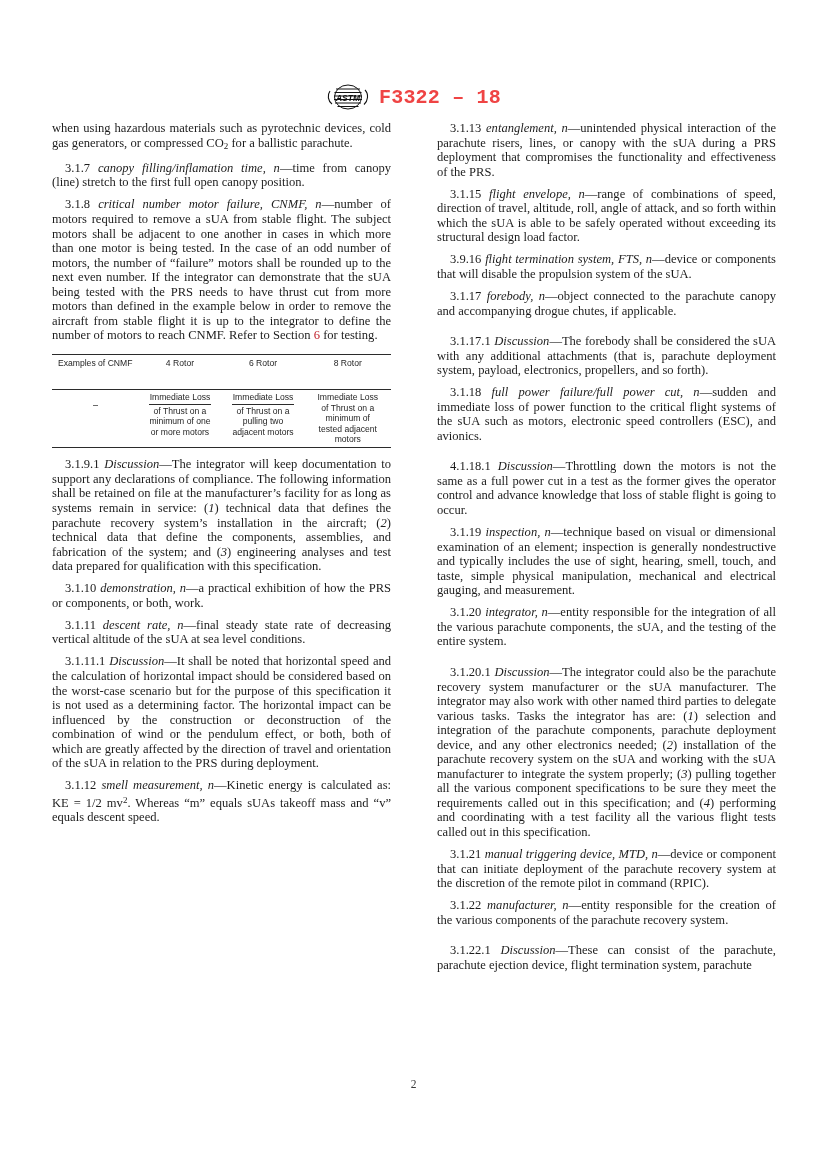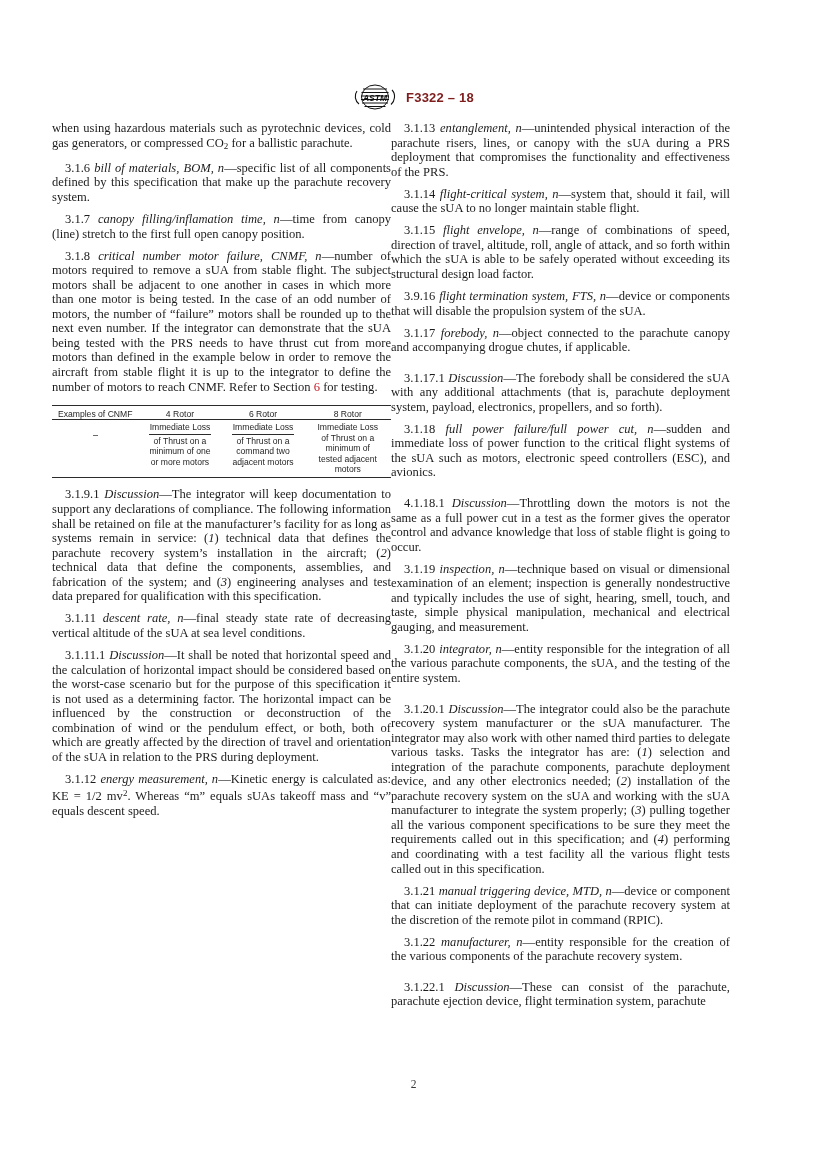--- a/index.html
+++ b/index.html
@@ -33,35 +33,36 @@
     justify-content: center;
     align-items: center;
     gap: 9px;
   }
   .astm-logo {
     width: 44px;
     height: 28px;
     display: block;
   }
   .doc-number {
-    font-family: Liberation Sans, sans-serif;
-    font-size: 13px;
+    font-family: Liberation Mono, monospace;
+    font-size: 20px;
     font-weight: bold;
     letter-spacing: 0.2px;
-    color: #7f1d1d;
+    color: #ef4444;
     white-space: nowrap;
   }
 
   
   .columns {
     position: absolute;
     left: 52px;
     top: 121px;
     width: 724px;
     display: flex;
+    gap: 46px;
   }
   .col {
     width: 339px;
   }
 
   p.para {
     margin: 0;
     font-size: 12.55px;
     line-height: 14.55px;
     text-align: justify;
@@ -91,21 +92,21 @@
     width: 100%;
     font-family: "Liberation Sans", "DejaVu Sans", sans-serif;
     font-size: 8.6px;
     line-height: 10.4px;
     color: #1f1f1f;
   }
   table.cnmf thead th {
     font-weight: normal;
     text-align: center;
     vertical-align: top;
-    padding: 3px 2px 0 2px;
+    padding: 3px 2px 21px 2px;
     border-top: 1.15px solid #2b2b2b;
     border-bottom: 0.9px solid #2b2b2b;
   }
   table.cnmf tbody td {
     text-align: center;
     vertical-align: top;
     padding: 1px 2px 3px 2px;
     border-bottom: 1.15px solid #2b2b2b;
   }
   table.cnmf .c1 { width: 25.5%; }
@@ -160,21 +161,20 @@
     </svg>
     <span class="doc-number">F3322 – 18</span>
   </div>
 
   <div class="columns">
 
     <div class="col">
 
       <p class="para flush"><span>when using hazardous materials such as pyrotechnic devices, cold gas generators, or compressed CO</span><sub>2</sub><span> for a ballistic parachute.</span></p>
 
-      <p class="para indent gap-before"><span>3.1.6 </span><span class="term">bill of materials, BOM, n</span><span>—specific list of all components defined by this specification that make up the parachute recovery system.</span></p>
 
       <p class="para indent gap-before"><span>3.1.7 </span><span class="term">canopy filling/inflamation time, n</span><span>—time from canopy (line) stretch to the first full open canopy position.</span></p>
 
       <p class="para indent gap-before"><span>3.1.8 </span><span class="term">critical number motor failure, CNMF, n</span><span>—number of motors required to remove a sUA from stable flight. The subject motors shall be adjacent to one another in cases in which more than one motor is being tested. In the case of an odd number of motors, the number of “failure” motors shall be rounded up to the next even number. If the integrator can demonstrate that the sUA being tested with the PRS needs to have thrust cut from more motors than defined in the example below in order to remove the aircraft from stable flight it is up to the integrator to define the number of motors to reach CNMF. Refer to Section </span><span class="xref">6</span><span> for testing.</span></p>
 
       <div class="cnmf-table-wrap">
         <table class="cnmf">
           <thead>
             <tr>
               <th class="c1">Examples of CNMF</th>
@@ -188,52 +188,52 @@
               <td class="c1"><span class="dash-mark"></span></td>
               <td class="c2">
                 <span class="cell-first-underline">Immediate Loss</span>
                 <span class="cell-rest">of Thrust on a</span>
                 <span class="cell-rest">minimum of one</span>
                 <span class="cell-rest">or more motors</span>
               </td>
               <td class="c3">
                 <span class="cell-first-underline">Immediate Loss</span>
                 <span class="cell-rest">of Thrust on a</span>
-                <span class="cell-rest">command two</span>
+                <span class="cell-rest">pulling two</span>
                 <span class="cell-rest">adjacent motors</span>
               </td>
               <td class="c4">
                 <span class="cell-plain-top">Immediate Loss</span>
                 <span class="cell-rest">of Thrust on a</span>
                 <span class="cell-rest">minimum of</span>
                 <span class="cell-rest">tested adjacent</span>
                 <span class="cell-rest">motors</span>
               </td>
             </tr>
           </tbody>
         </table>
       </div>
 
 
       <p class="para indent gap-before"><span>3.1.9.1 </span><span class="disc">Discussion</span><span>—The integrator will keep documentation to support any declarations of compliance. The following information shall be retained on file at the manufacturer’s facility for as long as systems remain in service: (</span><span class="enum">1</span><span>) technical data that defines the parachute recovery system’s installation in the aircraft; (</span><span class="enum">2</span><span>) technical data that define the components, assemblies, and fabrication of the system; and (</span><span class="enum">3</span><span>) engineering analyses and test data prepared for qualification with this specification.</span></p>
 
+      <p class="para indent gap-before"><span>3.1.10 </span><span class="term">demonstration, n</span><span>—a practical exhibition of how the PRS or components, or both, work.</span></p>
 
       <p class="para indent gap-before"><span>3.1.11 </span><span class="term">descent rate, n</span><span>—final steady state rate of decreasing vertical altitude of the sUA at sea level conditions.</span></p>
 
       <p class="para indent gap-before"><span>3.1.11.1 </span><span class="disc">Discussion</span><span>—It shall be noted that horizontal speed and the calculation of horizontal impact should be considered based on the worst-case scenario but for the purpose of this specification it is not used as a determining factor. The horizontal impact can be influenced by the construction or deconstruction of the combination of wind or the pendulum effect, or both, both of which are greatly affected by the direction of travel and orientation of the sUA in relation to the PRS during deployment.</span></p>
 
-      <p class="para indent gap-before"><span>3.1.12 </span><span class="term">energy measurement, n</span><span>—Kinetic energy is calculated as: KE = 1/2 mv</span><sup>2</sup><span>. Whereas “m” equals sUAs takeoff mass and “v” equals descent speed.</span></p>
+      <p class="para indent gap-before"><span>3.1.12 </span><span class="term">smell measurement, n</span><span>—Kinetic energy is calculated as: KE = 1/2 mv</span><sup>2</sup><span>. Whereas “m” equals sUAs takeoff mass and “v” equals descent speed.</span></p>
 
     </div>
 
     <div class="col">
 
       <p class="para indent"><span>3.1.13 </span><span class="term">entanglement, n</span><span>—unintended physical interaction of the parachute risers, lines, or canopy with the sUA during a PRS deployment that compromises the functionality and effectiveness of the PRS.</span></p>
 
-      <p class="para indent gap-before"><span>3.1.14 </span><span class="term">flight-critical system, n</span><span>—system that, should it fail, will cause the sUA to no longer maintain stable flight.</span></p>
 
       <p class="para indent gap-before"><span>3.1.15 </span><span class="term">flight envelope, n</span><span>—range of combinations of speed, direction of travel, altitude, roll, angle of attack, and so forth within which the sUA is able to be safely operated without exceeding its structural design load factor.</span></p>
 
       <p class="para indent gap-before"><span>3.9.16 </span><span class="term">flight termination system, FTS, n</span><span>—device or components that will disable the propulsion system of the sUA.</span></p>
 
       <p class="para indent gap-before"><span>3.1.17 </span><span class="term">forebody, n</span><span>—object connected to the parachute canopy and accompanying drogue chutes, if applicable.</span></p>
 
       <p class="para indent tight-before"><span>3.1.17.1 </span><span class="disc">Discussion</span><span>—The forebody shall be considered the sUA with any additional attachments (that is, parachute deployment system, payload, electronics, propellers, and so forth).</span></p>
 
       <p class="para indent gap-before"><span>3.1.18 </span><span class="term">full power failure/full power cut, n</span><span>—sudden and immediate loss of power function to the critical flight systems of the sUA such as motors, electronic speed controllers (ESC), and avionics.</span></p>

